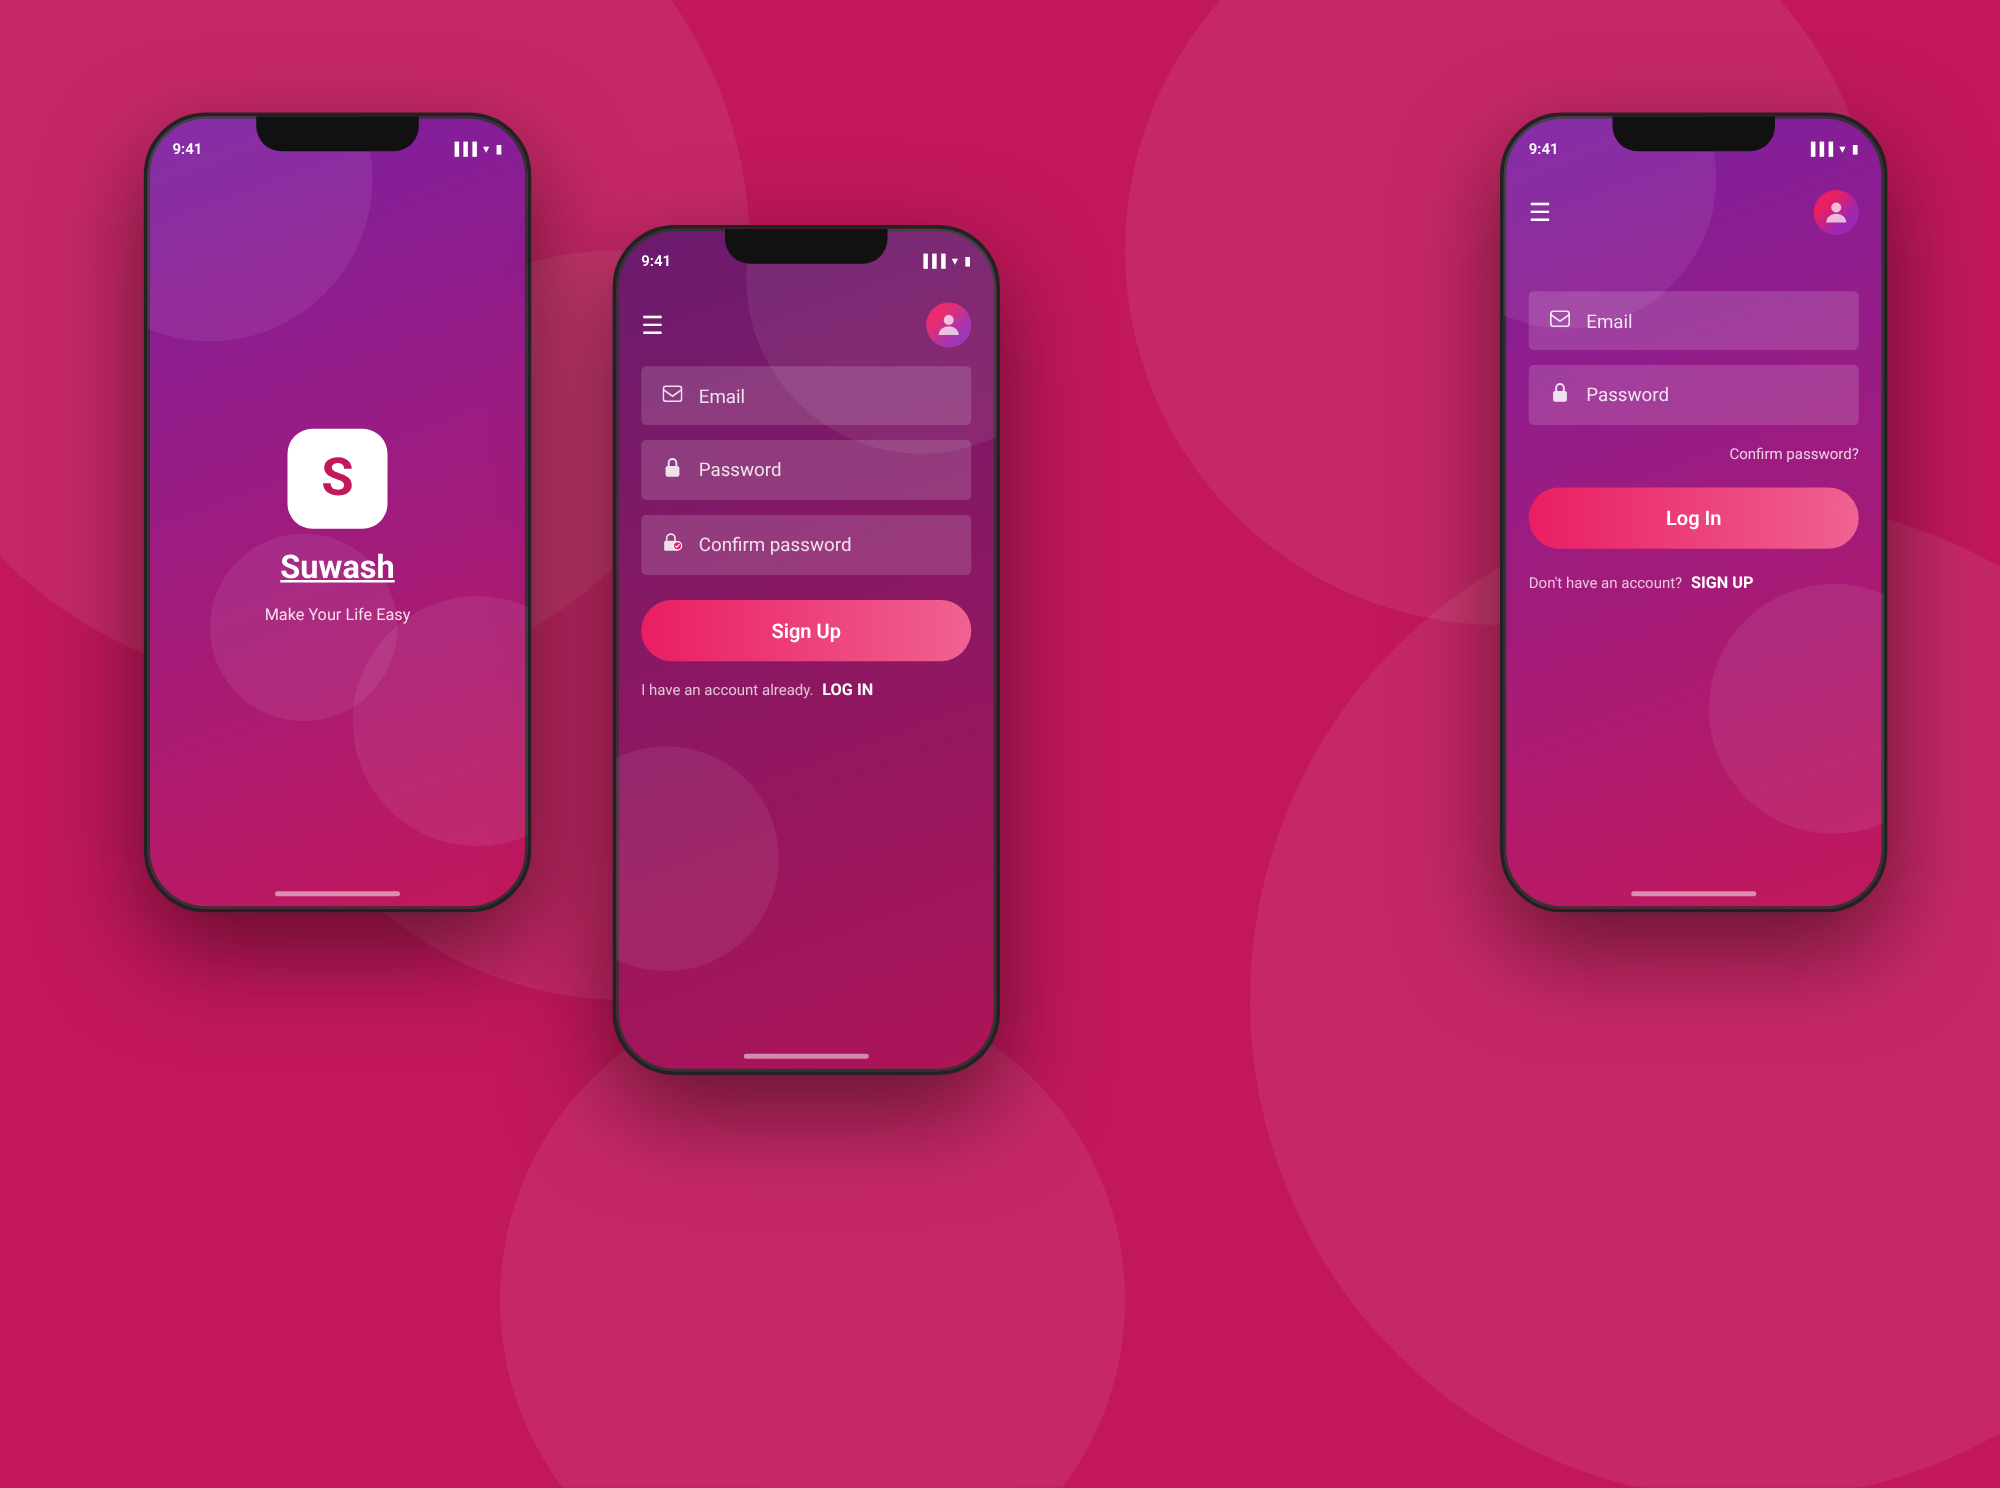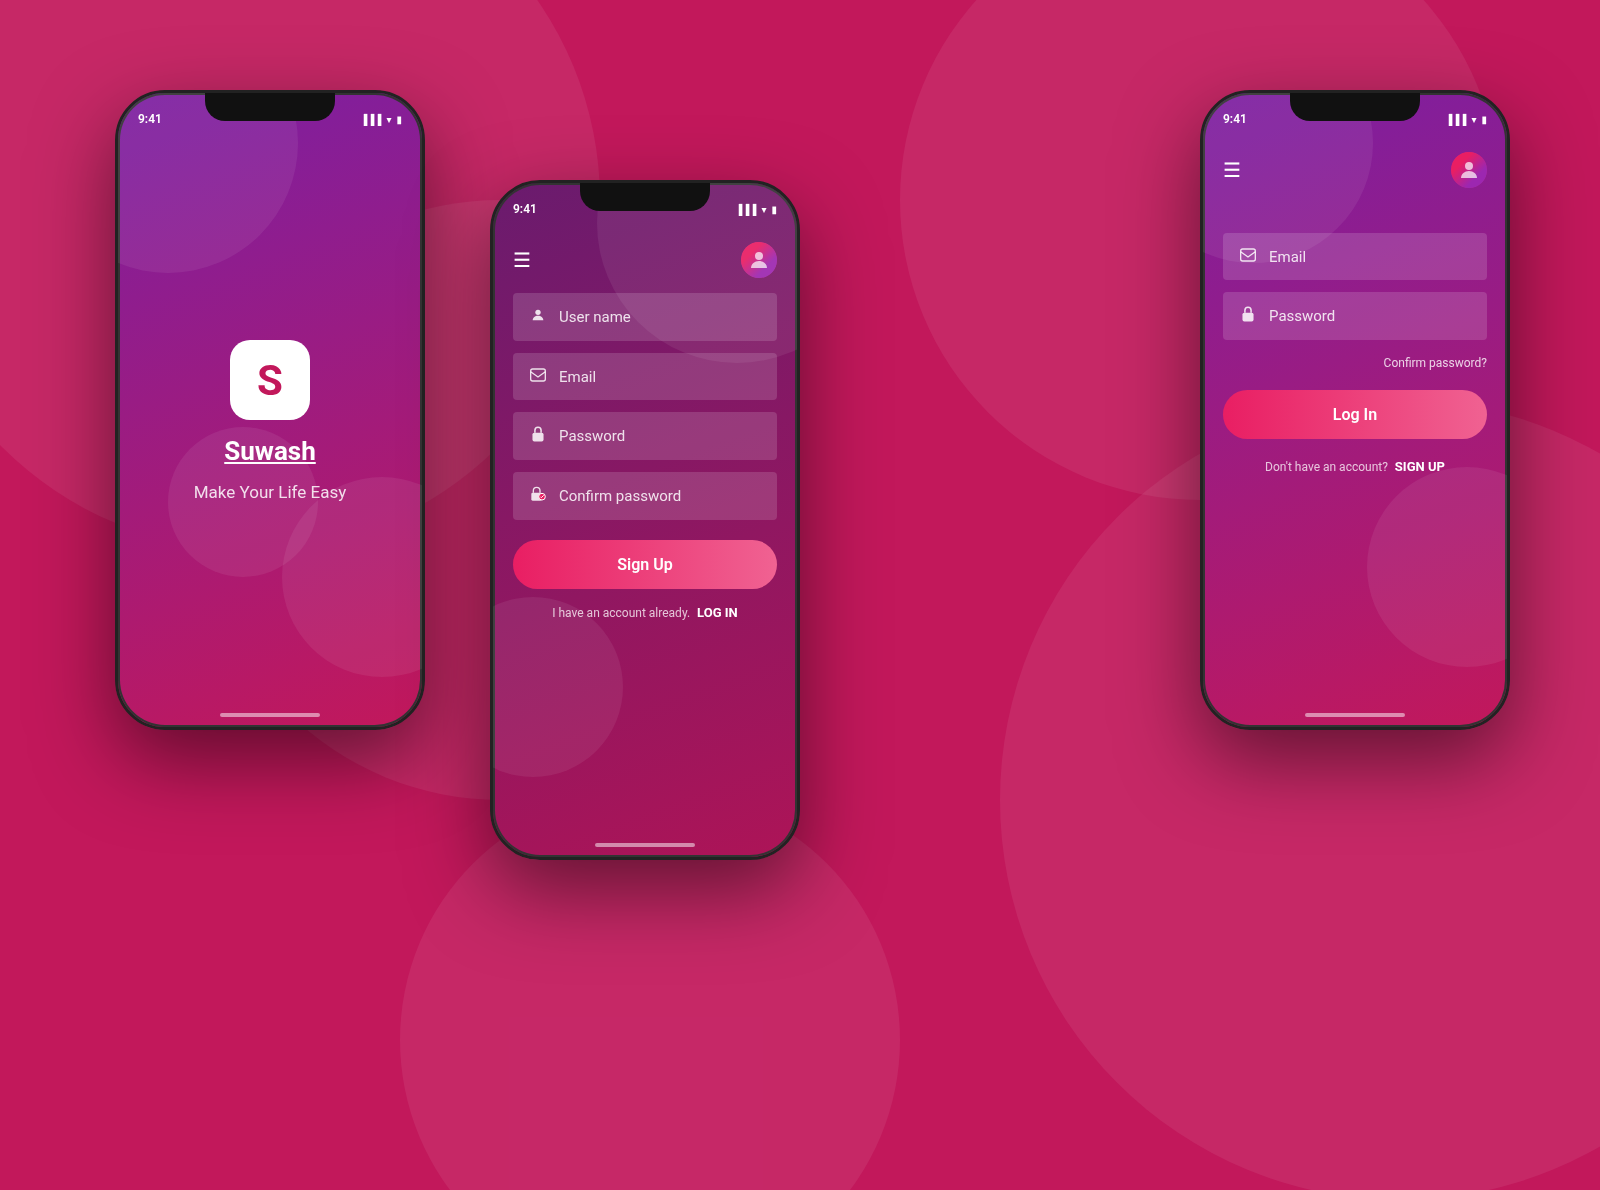--- a/index.html
+++ b/index.html
@@ -178,21 +178,21 @@
     }
 
     .splash-app-name {
       font-size: 26px;
       font-weight: 700;
       color: white;
       text-decoration: underline;
     }
 
     .splash-tagline {
-      font-size: 17px;
+      font-size: 13px;
       color: rgba(255,255,255,0.85);
     }
 
     
     .top-bar {
       display: flex;
       justify-content: space-between;
       align-items: center;
       padding: 5px 0 15px;
     }
@@ -261,21 +261,20 @@
       width: 100%;
       color: white;
       font-size: 16px;
       font-weight: 600;
       cursor: pointer;
       margin: 8px 0;
       text-align: center;
     }
 
     .bottom-text {
-      text-align: center;
       color: rgba(255,255,255,0.75);
       font-size: 12px;
       margin-top: 8px;
     }
 
     
     .forgot-password {
       text-align: right;
       color: rgba(255,255,255,0.8);
       font-size: 12px;
@@ -351,29 +350,20 @@
         <div class="avatar-circle">
           <div class="avatar-img">
             <svg width="24" height="24" viewBox="0 0 24 24" fill="white" opacity="0.7">
               <circle cx="12" cy="8" r="4"></circle>
               <path d="M4 20c0-4 3.6-7 8-7s8 3 8 7"></path>
             </svg>
           </div>
         </div>
       </div>
 
-      <div class="form-field">
-        <span class="field-icon">
-          <svg width="16" height="16" viewBox="0 0 24 24" fill="rgba(255,255,255,0.85)">
-            <circle cx="12" cy="8" r="4"></circle>
-            <path d="M4 20c0-4 3.6-7 8-7s8 3 8 7" fill="rgba(255,255,255,0.85)"></path>
-          </svg>
-        </span>
-        <span class="field-label">User name</span>
-      </div>
 
       <div class="form-field">
         <span class="field-icon">
           <svg width="16" height="14" viewBox="0 0 24 20" fill="rgba(255,255,255,0.85)">
             <rect x="1" y="1" width="22" height="18" rx="3" fill="none" stroke="rgba(255,255,255,0.85)" stroke-width="2"></rect>
             <polyline points="1,5 12,13 23,5" fill="none" stroke="rgba(255,255,255,0.85)" stroke-width="2"></polyline>
           </svg>
         </span>
         <span class="field-label">Email</span>
       </div>

